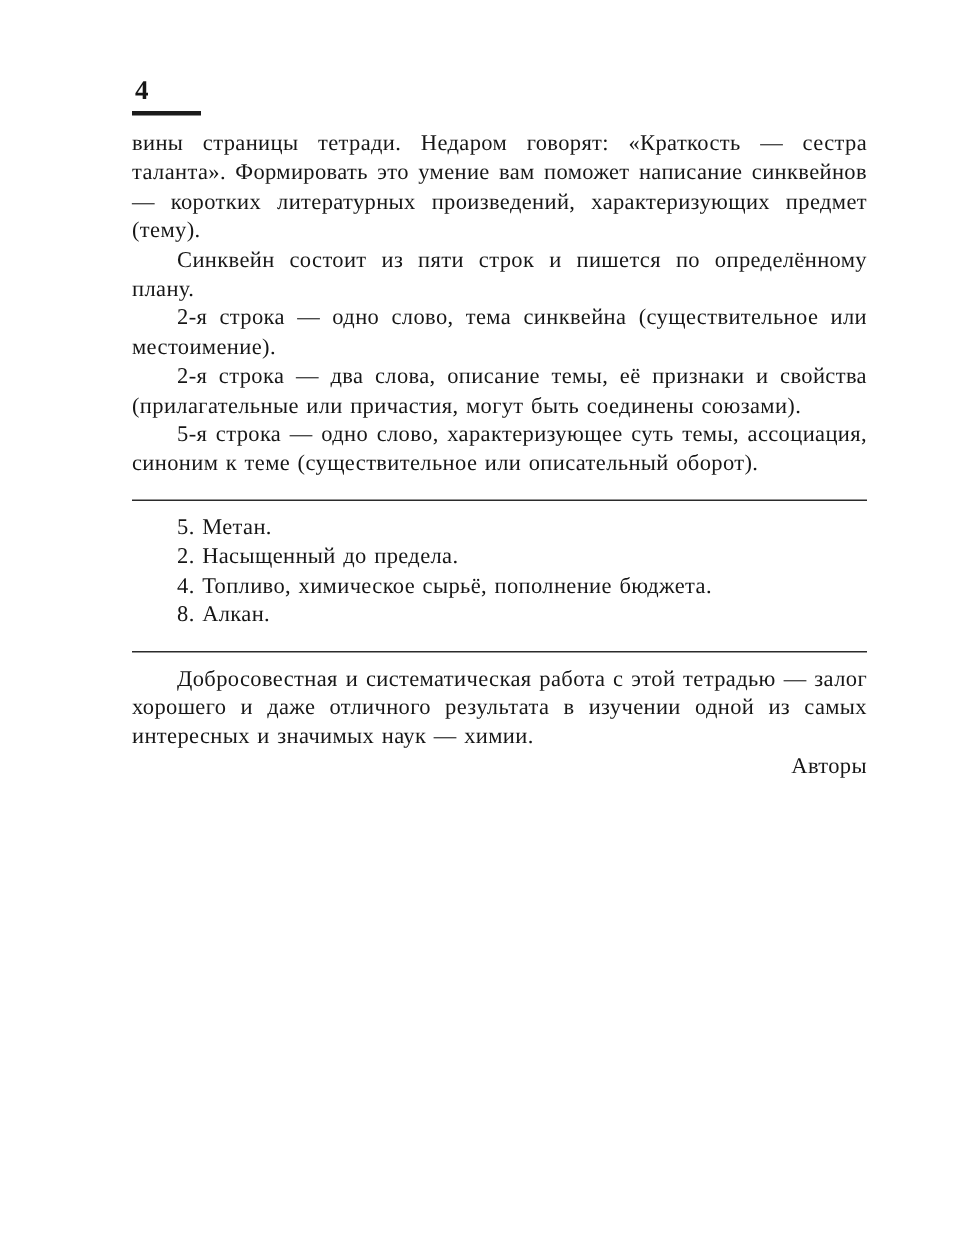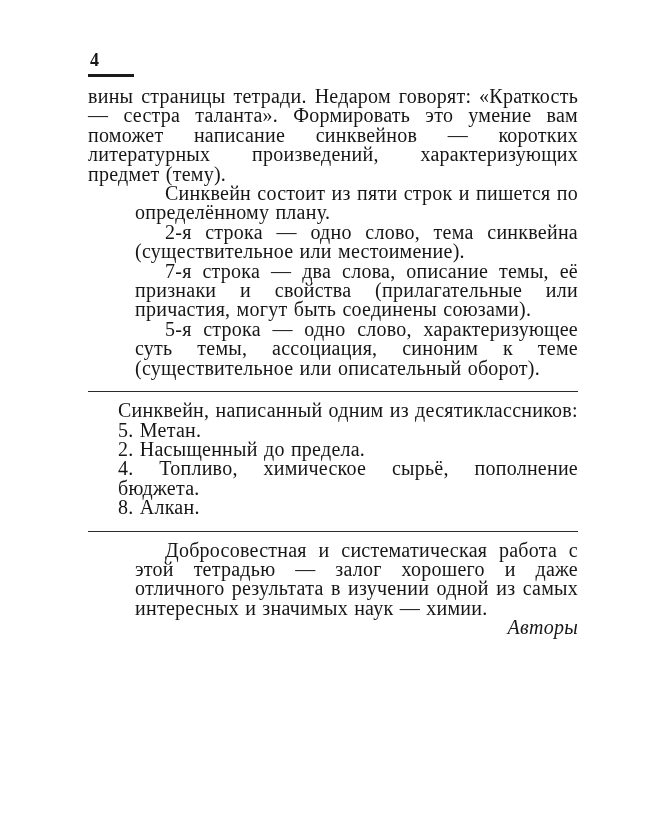--- a/index.html
+++ b/index.html
@@ -20,65 +20,63 @@
   .page-number {
     display: inline-block;
     width: 44px;
     font-size: 18px;
     font-weight: bold;
     padding: 0 0 3px 2px;
     border-bottom: 3px solid #1b1b1b;
     margin-bottom: 10px;
   }
   .text-block {
-    font-size: 20px;
+    font-size: 15px;
     line-height: 19.4px;
     text-align: justify;
     letter-spacing: 0.25px;
     word-spacing: 1px;
   }
   .text-block p { margin: 0; }
-  p.indent { text-indent: 30px; margin-left: 47px; }
+  p.indent { text-indent: 30px; }
   hr.rule {
     border: none;
     border-top: 1.3px solid #2b2b2b;
     margin: 13px 0 9px 0;
   }
   .example { padding-left: 30px; }
   .closing-signature {
     text-align: right;
-    font-style: italic;
     margin-top: 3px;
   }
 </style>
 </head>
 <body>
 
 <div class="page">
 
   <div class="page-number">4</div>
 
   <div class="text-block">
 
     <p>вины страницы тетради. Недаром говорят: «Краткость — сестра таланта». Формировать это умение вам поможет написание синквейнов — коротких литературных произведений, характеризующих предмет (тему).</p>
 
     <p class="indent">Синквейн состоит из пяти строк и пишется по определённому плану.</p>
 
     <p class="indent">2-я строка — одно слово, тема синквейна (существительное или местоимение).</p>
 
-    <p class="indent">7-я строка — два слова, описание темы, её признаки и свойства (прилагательные или причастия, могут быть соединены союзами).</p>
+    <p class="indent">2-я строка — два слова, описание темы, её признаки и свойства (прилагательные или причастия, могут быть соединены союзами).</p>
 
 
 
     <p class="indent">5-я строка — одно слово, характеризующее суть темы, ассоциация, синоним к теме (существительное или описательный оборот).</p>
 
     <hr class="rule">
 
     <div class="example">
-      <p>Синквейн, написанный одним из десятиклассников:</p>
       <p>5. Метан.</p>
       <p>2. Насыщенный до предела.</p>
       <p>4. Топливо, химическое сырьё, пополнение бюджета.</p>
       <p>8. Алкан.</p>
     </div>
 
     <hr class="rule">
 
     <p class="indent">Добросовестная и систематическая работа с этой тетрадью — залог хорошего и даже отличного результата в изучении одной из самых интересных и значимых наук — химии.</p>
 

